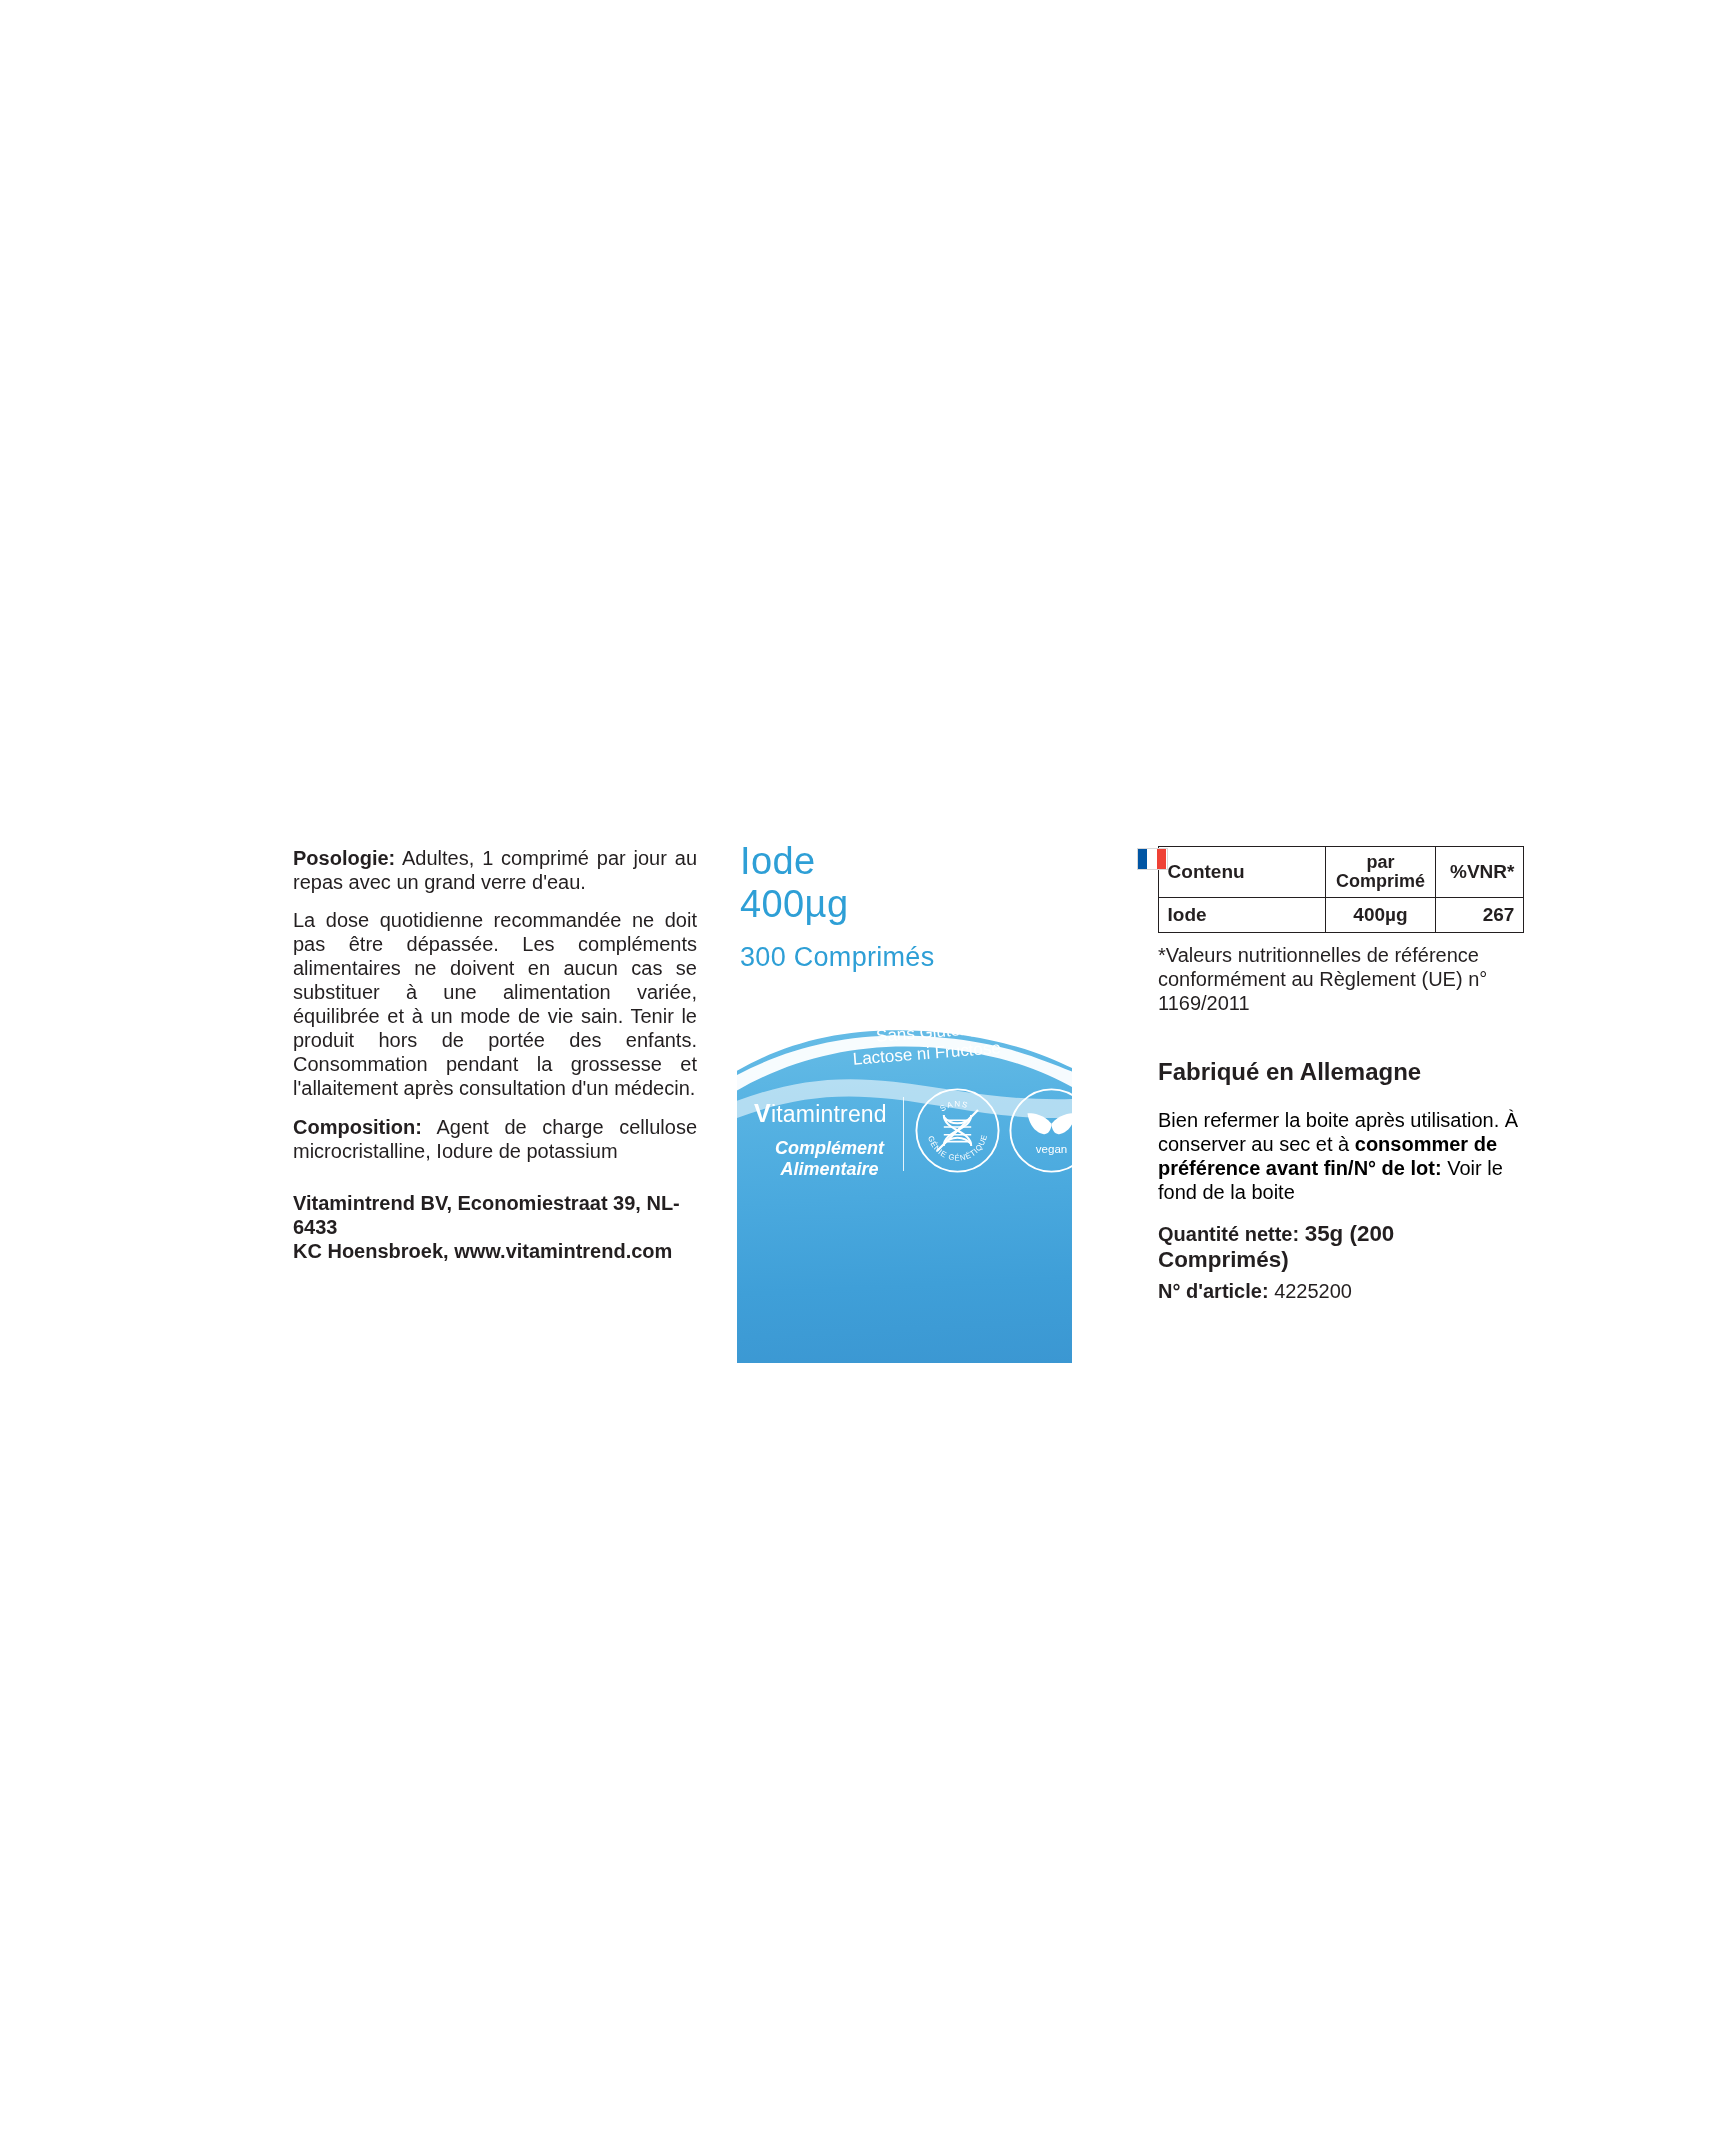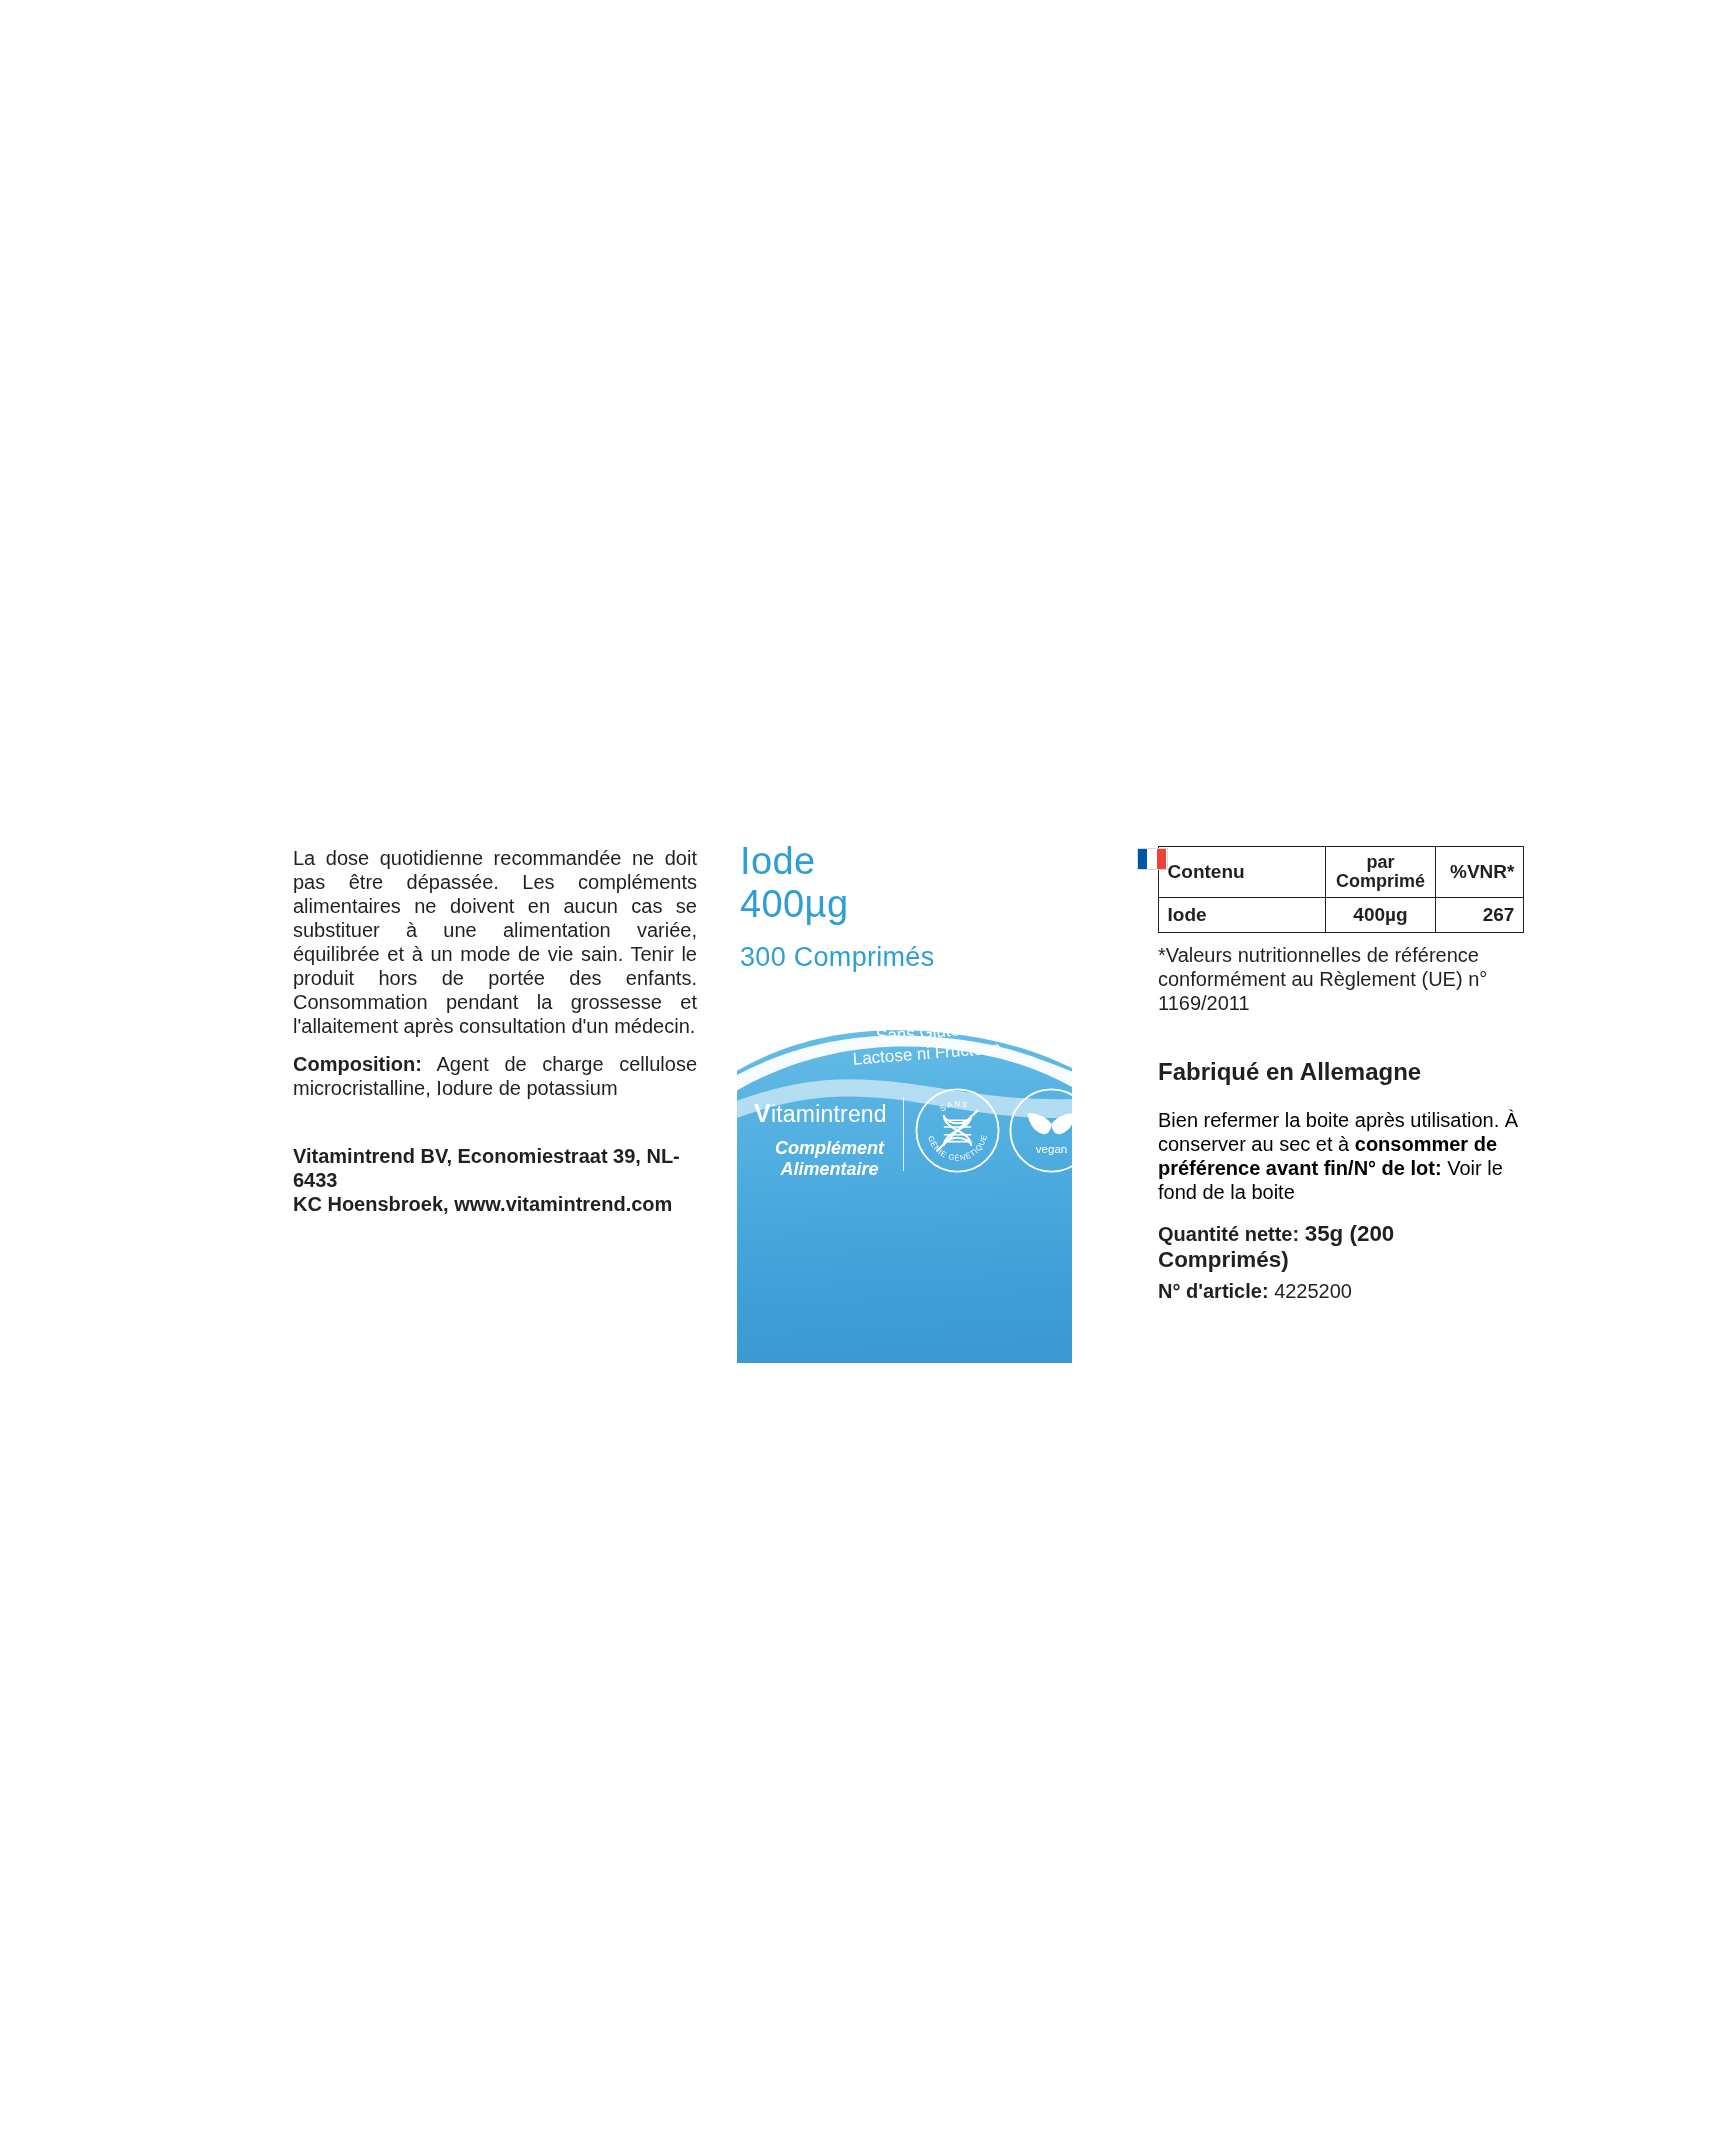--- a/index.html
+++ b/index.html
@@ -39,21 +39,21 @@
     margin: 0 0 14.6px 0;
     color: #231f20;
     hyphens: manual;
   }
   .para.last { margin-bottom: 0; }
   .lbl-bold { font-weight: bold; }
   .addr {
     font-size: 20px;
     line-height: 24px;
     font-weight: bold;
-    margin-top: 44px;
+    margin-top: 28px;
     color: #231f20;
   }
 
   
   #center-panel {
     position: absolute;
     left: 434px;
     top: 0px;
     width: 344px;
     height: 533px;
@@ -232,20 +232,24 @@
   .rp-line.tight { margin-top: 5.2px; }
   .b { font-weight: bold; }
   .big-b { font-weight: bold; font-size: 22.4px; }
 </style>
 </head>
 <body>
 
 <div id="label-root">
 
   <div id="left-panel">
+    <p class="para">
+      <span class="lbl-bold">Posologie:</span>
+      <span>Adultes, 1 comprimé par jour au repas avec un grand verre d'eau.</span>
+    </p>
     <p class="para">La dose quotidienne recommandée ne doit pas être dépassée. Les compléments alimentaires ne doivent en aucun cas se substituer à une alimentation variée, équilibrée et à un mode de vie sain. Tenir le produit hors de portée des enfants. Consommation pendant la grossesse et l'allaitement après consultation d'un médecin.</p>
     <p class="para last">
       <span class="lbl-bold">Composition:</span>
       <span>Agent de charge cellulose microcristalline, Iodure de potassium</span>
     </p>
     <div class="addr">
       <div>Vitamintrend BV, Economiestraat 39, NL-6433</div>
       <div>KC Hoensbroek, www.vitamintrend.com</div>
     </div>
   </div>

